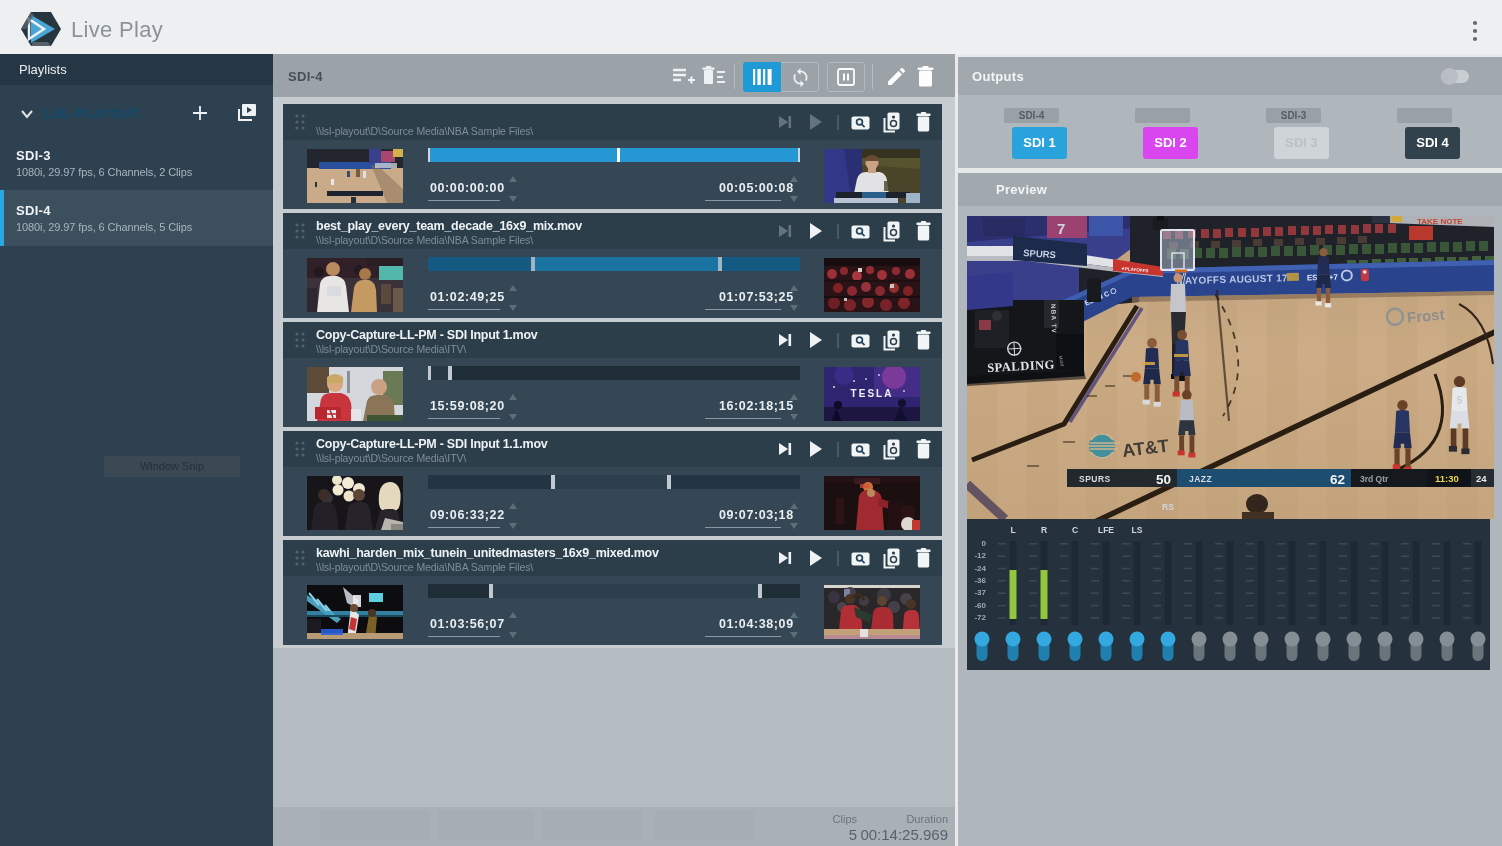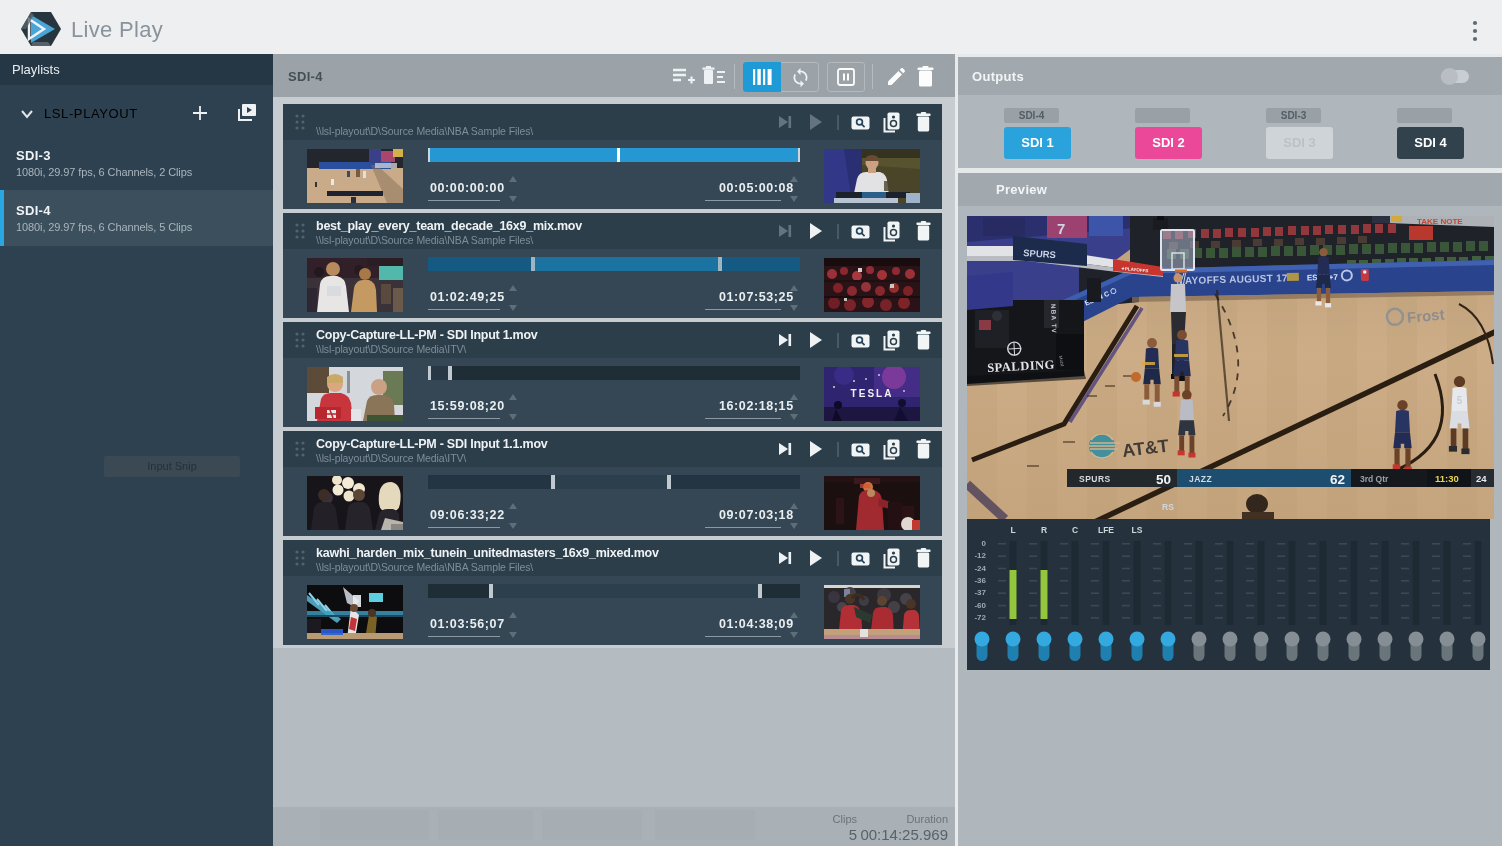--- a/index.html
+++ b/index.html
@@ -2,21 +2,21 @@
 <html><head>
 <meta charset="utf-8">
 <style>
 * { margin:0; padding:0; box-sizing:border-box; }
 html,body { width:1502px; height:846px; overflow:hidden; background:#b3bac0; font-family:"Liberation Sans", sans-serif; }
 .abs { position:absolute; }
 #stage { position:relative; width:1502px; height:846px; }
 #topbar { left:0; top:0; width:1502px; height:54px; background:#edeff1; }
 #appname { left:71px; top:17px; font-size:22px; color:#8a939b; letter-spacing:0.3px; }
 #sidebar { left:0; top:54px; width:273px; height:792px; background:#2e4150; }
-#pl-head { left:0; top:54px; width:273px; height:31px; background:#253744; color:#e9edf0; font-size:13px; line-height:31px; padding-left:12px; }
+#pl-head { left:0; top:54px; width:273px; height:31px; background:#253744; color:#e9edf0; font-size:13px; line-height:31px; padding-left:19px; }
 .sb-item-title { font-size:13px; font-weight:bold; color:#f0f3f5; letter-spacing:0.3px; }
 .sb-item-sub { font-size:11px; color:#a9b5bd; margin-top:3px; letter-spacing:-0.1px; }
 #winsnip { left:104px; top:456px; width:136px; height:21px; background:#3a4954; color:#22313c; font-size:11px; text-align:center; line-height:21px; border-radius:2px; }
 #mid-head { left:273px; top:54px; width:685px; height:43px; background:#9ba3a8; }
 #mid-title { left:288px; top:69px; font-size:13px; font-weight:bold; color:#454f56; letter-spacing:0.3px; position:absolute; }
 #mid-list { left:273px; top:97px; width:682px; height:551px; background:#c7ccd0; }
 #mid-below { left:273px; top:648px; width:682px; height:159px; background:#b5bcc1; }
 #mid-edge { left:955px; top:54px; width:3px; height:792px; background:#e8eaec; }
 #mid-foot { left:273px; top:807px; width:682px; height:39px; background:#a9b1b6; }
 .clip { position:absolute; left:283px; width:659px; height:105px; }
@@ -28,21 +28,21 @@
 .tc1 { left:147px; }
 .tc2 { left:436px; }
 .tul { position:absolute; top:96px; height:1px; background:#8a99a3; }
 .bar { position:absolute; left:145px; top:44px; width:372px; height:14px; }
 #right { left:958px; top:54px; width:544px; height:792px; background:#b0b7bc; }
 #out-head { left:958px; top:57px; width:544px; height:38px; background:#a2a9ae; }
 #out-gap { left:958px; top:168px; width:544px; height:5px; background:#e6e9ea; }
 #prev-head { left:958px; top:173px; width:544px; height:33px; background:#a2a9ae; }
 .panel-title { font-size:13px; font-weight:bold; color:#f2f5f6; letter-spacing:0.3px; position:absolute; left:972px; }
 .chip { position:absolute; top:108px; width:55px; height:15px; background:#99a1a7; border-radius:2px; font-size:10px; color:#525d65; text-align:center; line-height:15px; font-weight:bold; }
-.obtn { position:absolute; top:127px; width:67px; height:32px; border-radius:3px; font-size:13px; font-weight:bold; text-align:center; line-height:32px; color:#fff; }
+.obtn { position:absolute; top:127px; width:55px; height:32px; border-radius:3px; font-size:13px; font-weight:bold; text-align:center; line-height:32px; color:#fff;margin-left:8px; }
 #audio { left:967px; top:519px; width:523px; height:151px; background:#25323d; }
 </style>
 </head>
 <body>
 <div id="stage">
   <div class="abs" id="topbar"></div>
   <div class="abs" id="appname">Live Play</div>
   <svg class="abs" id="logo" style="left:18px; top:9px;" width="46" height="40" viewBox="0 0 46 40">
     <polygon points="3,20 13,3 33,3 43,20 33,37 13,37" fill="#27353f"></polygon>
     <polygon points="13,6 13,34 37,20" fill="#49a5d6"></polygon>
@@ -53,39 +53,39 @@
   <svg class="abs" style="left:1472px; top:20px;" width="6" height="22" viewBox="0 0 6 22">
     <circle cx="3" cy="3" r="2.1" fill="#5f6b73"></circle>
       <circle cx="3" cy="11" r="2.1" fill="#5f6b73"></circle>
       <circle cx="3" cy="19" r="2.1" fill="#5f6b73"></circle>
   </svg>
   <div class="abs" id="sidebar"></div>
   <div class="abs" id="pl-head">Playlists</div>
   <svg class="abs" style="left:20px; top:107px;" width="14" height="14" viewBox="0 0 14 14">
       <path d="M2 4 L7 10 L12 4" fill="none" stroke="#dfe5e9" stroke-width="2"></path>
     </svg>
-  <div class="abs" style="left:44px; top:106px; font-size:13px; font-weight:normal; color:#000000; letter-spacing:0.6px;">LSL-PLAYOUT</div>
+  <div class="abs" style="left:44px; top:106px; font-size:13px; font-weight:bold; color:#0c4a6e; letter-spacing:0.6px;">LSL-PLAYOUT</div>
   <svg class="abs" style="left:191px; top:104px;" width="18" height="18" viewBox="0 0 18 18">
       <path d="M9 2 V16 M2 9 H16" stroke="#eef2f4" stroke-width="1.8"></path>
     </svg>
   <svg class="abs" style="left:237px; top:103px;" width="20" height="20" viewBox="0 0 20 20">
     <path d="M2 6 V17 H15" fill="none" stroke="#eef2f4" stroke-width="2"></path>
     <rect x="5" y="1" width="14" height="12" rx="1" fill="#eef2f4"></rect>
     <polygon points="10,4 10,10 15,7" fill="#2e4150"></polygon>
   </svg>
   <div class="abs" style="left:16px; top:148px;">
       <div class="sb-item-title">SDI-3</div>
       <div class="sb-item-sub">1080i, 29.97 fps, 6 Channels, 2 Clips</div>
     </div>
   <div class="abs" style="left:0; top:190px; width:273px; height:56px; background:#3b4f5d; border-left:4px solid #2aa7e0;"></div>
   <div class="abs" style="left:16px; top:203px;">
       <div class="sb-item-title">SDI-4</div>
       <div class="sb-item-sub">1080i, 29.97 fps, 6 Channels, 5 Clips</div>
     </div>
-  <div class="abs" id="winsnip">Input Snip</div>
+  <div class="abs" id="winsnip">Window Snip</div>
   <div class="abs" id="mid-list"></div>
   <div class="abs" id="mid-below"></div>
   <div class="abs" id="mid-head"></div>
   <div id="mid-title">SDI-4</div>
   <div class="abs" id="mid-edge"></div>
   <div class="abs" id="mid-foot"></div>
   <div class="abs" style="left:320px; top:810px; width:109px; height:30px; background:#a6aeb3;"></div>
   <div class="abs" style="left:438px; top:810px; width:95px; height:30px; background:#a6aeb3;"></div>
   <div class="abs" style="left:542px; top:810px; width:100px; height:30px; background:#a6aeb3;"></div>
   <div class="abs" style="left:655px; top:810px; width:100px; height:30px; background:#a6aeb3;"></div>
@@ -609,21 +609,21 @@
   <div class="abs" id="prev-head"></div>
   <div class="panel-title" style="top:182px;margin-left:24px;">Preview</div>
   <div class="abs" style="left:1441px; top:70px; width:28px; height:13px; border-radius:7px; background:#c9ced2;"></div>
   <div class="abs" style="left:1441px; top:68px; width:17px; height:17px; border-radius:50%; background:#b8bec3;"></div>
   <div class="abs" style="left:1472px; top:80px; font-size:14px; font-weight:bold; color:#f4f6f7;margin-left:41px;">4K</div>
   <div class="chip" style="left:1004px;">SDI-4</div>
   <div class="chip" style="left:1135px;"></div>
   <div class="chip" style="left:1266px;">SDI-3</div>
   <div class="chip" style="left:1397px;"></div>
   <div class="obtn" style="left:1004px; background:#2aa3dd;">SDI 1</div>
-  <div class="obtn" style="left:1135px; background:#ec4899;">SDI 2</div>
+  <div class="obtn" style="left:1135px; background:#d946ef;">SDI 2</div>
   <div class="obtn" style="left:1266px; background:#ced4d7; color:#bac2c8;">SDI 3</div>
   <div class="obtn" style="left:1397px; background:#31424c;">SDI 4</div>
   <svg class="abs" style="left:967px; top:216px;" width="527" height="303" viewBox="0 0 527 303">
       <defs>
         <linearGradient id="floorg" x1="0" y1="0" x2="0" y2="1">
           <stop offset="0" stop-color="#bda07a"></stop>
           <stop offset="0.45" stop-color="#cdad87"></stop>
           <stop offset="1" stop-color="#c5a57e"></stop>
         </linearGradient>
       </defs>

